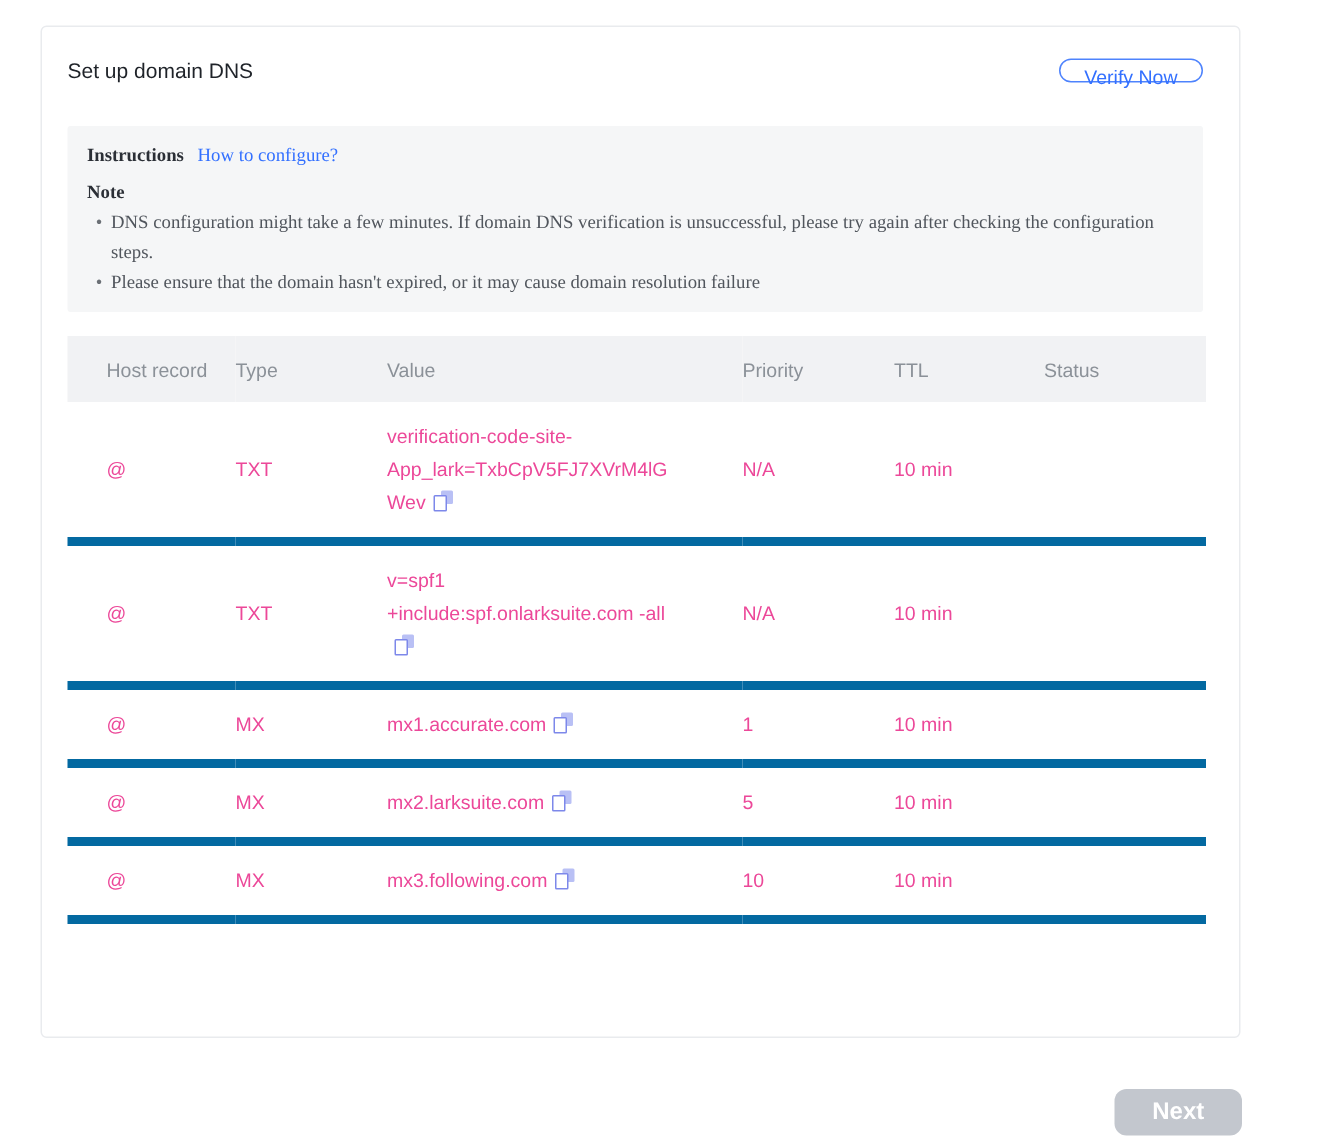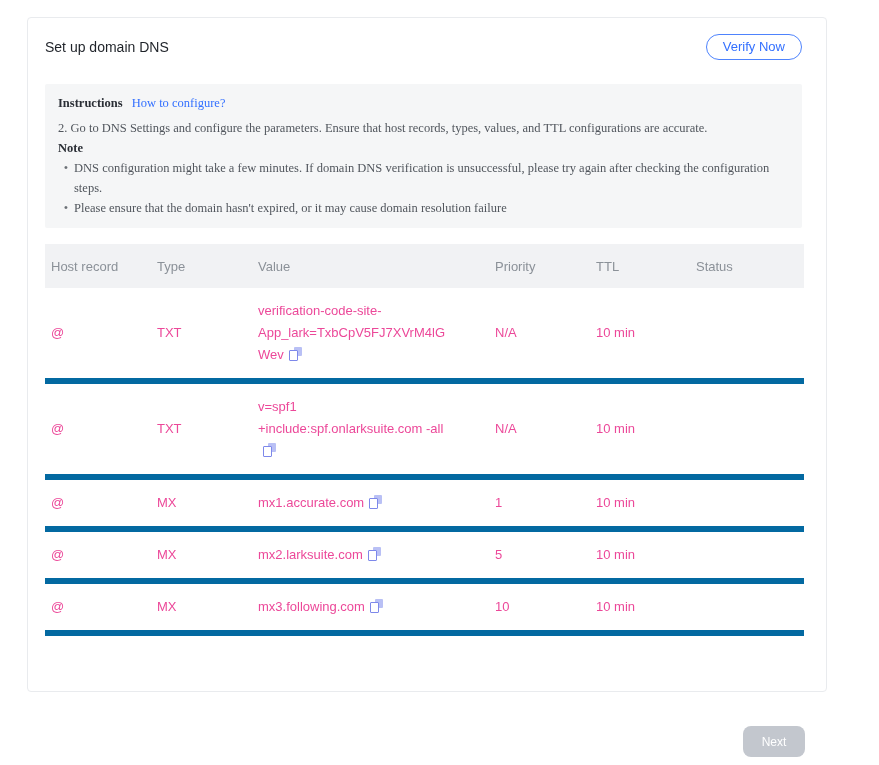--- a/index.html
+++ b/index.html
@@ -6,74 +6,73 @@
   html,body { width:879px; height:765px; background:#ffffff; font-family:"Liberation Sans","DejaVu Sans",sans-serif; color:#2b2f36; }
   .page { position:relative; width:879px; height:765px; overflow:hidden; }
 
   .card { position:absolute; left:27px; top:17px; width:800px; height:675px;
           background:#fff; border:1px solid #e9ebee; border-radius:4px;
           padding:14px 24px 0 17px; }
 
   .card-header { display:flex; justify-content:space-between; align-items:center; height:30px; }
   .card-title { font-size:14px; color:#1f2329; }
   .verify-btn { background:#fff; border:1px solid #4e83fd; color:#3370ff; font-size:13px;
-                padding:0 16px; height:26px; line-height:24px; border-radius:14px; cursor:pointer;
+                padding:0 16px; height:16px; line-height:24px; border-radius:14px; cursor:pointer;
                 font-family:inherit; }
 
   .panel { background:#f5f6f7; border-radius:2px; margin-top:22px; padding:9px 16px 10px 13px;
            font-size:12.5px; color:#51565d; line-height:20px;font-family:Liberation Serif, serif; }
   .panel-head { margin-bottom:5px; }
   .panel-label { color:#2b2f36; font-weight:bold; font-size:12.5px; }
   .howto-link { color:#3370ff; text-decoration:none; margin-left:6px; cursor:pointer; }
   .step { line-height:20px; }
   .note-label { color:#2b2f36; font-weight:bold; line-height:20px; }
   .note-item { display:flex; line-height:20px; }
   .bullet { width:16px; flex:0 0 16px; text-align:center; color:#6b7076; }
   .note-text { flex:1; }
 
   .subtitle { margin-top:24px; font-size:13.5px; color:#23272e; }
 
   table.dns { margin-top:16px; width:759px; border-collapse:collapse; table-layout:fixed; font-size:13px; }
   col.c1{width:112px;} col.c2{width:101px;} col.c3{width:237px;}
   col.c4{width:101px;} col.c5{width:100px;} col.c6{width:108px;}
   thead th { background:#f1f2f4; color:#8b9198; font-weight:normal; text-align:left;
              height:44px; vertical-align:middle; font-size:13px; }
-  th:first-child, td:first-child { padding-left:6px; }
+  th:first-child, td:first-child { padding-left:26px; }
   tbody td { vertical-align:middle; color:#ec4899; border-bottom:6px solid #0369a1;
              padding-top:12px; padding-bottom:12px; line-height:22px; }
   .val-wrap { max-width:196px; overflow-wrap:anywhere; word-break:normal; }
 
   .copy-icon { display:inline-block; position:relative; width:13px; height:14px;
                margin-left:5px; vertical-align:-2px; cursor:pointer; }
   .copy-icon .back  { position:absolute; right:0; top:0; width:8px; height:9px;
                       background:#b9c0f5; border-radius:1px; }
   .copy-icon .front { position:absolute; left:0; bottom:0; width:9px; height:11px;
                       background:#fff; border:1.4px solid #7d88ea; border-radius:1px; }
 
-  .next-btn { position:absolute; left:743px; top:726px; width:62px; height:31px;
+  .next-btn { position:absolute; left:743px; top:726px; width:85px; height:31px;
               background:#c3c7ce; color:#ffffff; border:none; border-radius:8px;
-              font-size:12px; font-weight:normal; font-family:inherit; cursor:default; }
+              font-size:16px; font-weight:bold; font-family:inherit; cursor:default; }
 </style>
 </head>
 <body>
 
 <div class="page">
   <div class="card">
 
     <div class="card-header">
       <div class="card-title">Set up domain DNS</div>
       <button class="verify-btn">Verify Now</button>
     </div>
 
     <div class="panel">
       <div class="panel-head">
         <span class="panel-label">Instructions</span>
         <a class="howto-link">How to configure?</a>
       </div>
-      <div class="step">2. Go to DNS Settings and configure the parameters. Ensure that host records, types, values, and TTL configurations are accurate.</div>
       <div class="note-label">Note</div>
       <div class="note-item">
         <span class="bullet">•</span>
         <span class="note-text">DNS configuration might take a few minutes. If domain DNS verification is unsuccessful, please try again after checking the configuration steps.</span>
       </div>
       <div class="note-item">
         <span class="bullet">•</span>
         <span class="note-text">Please ensure that the domain hasn't expired, or it may cause domain resolution failure</span>
       </div>
     </div>

